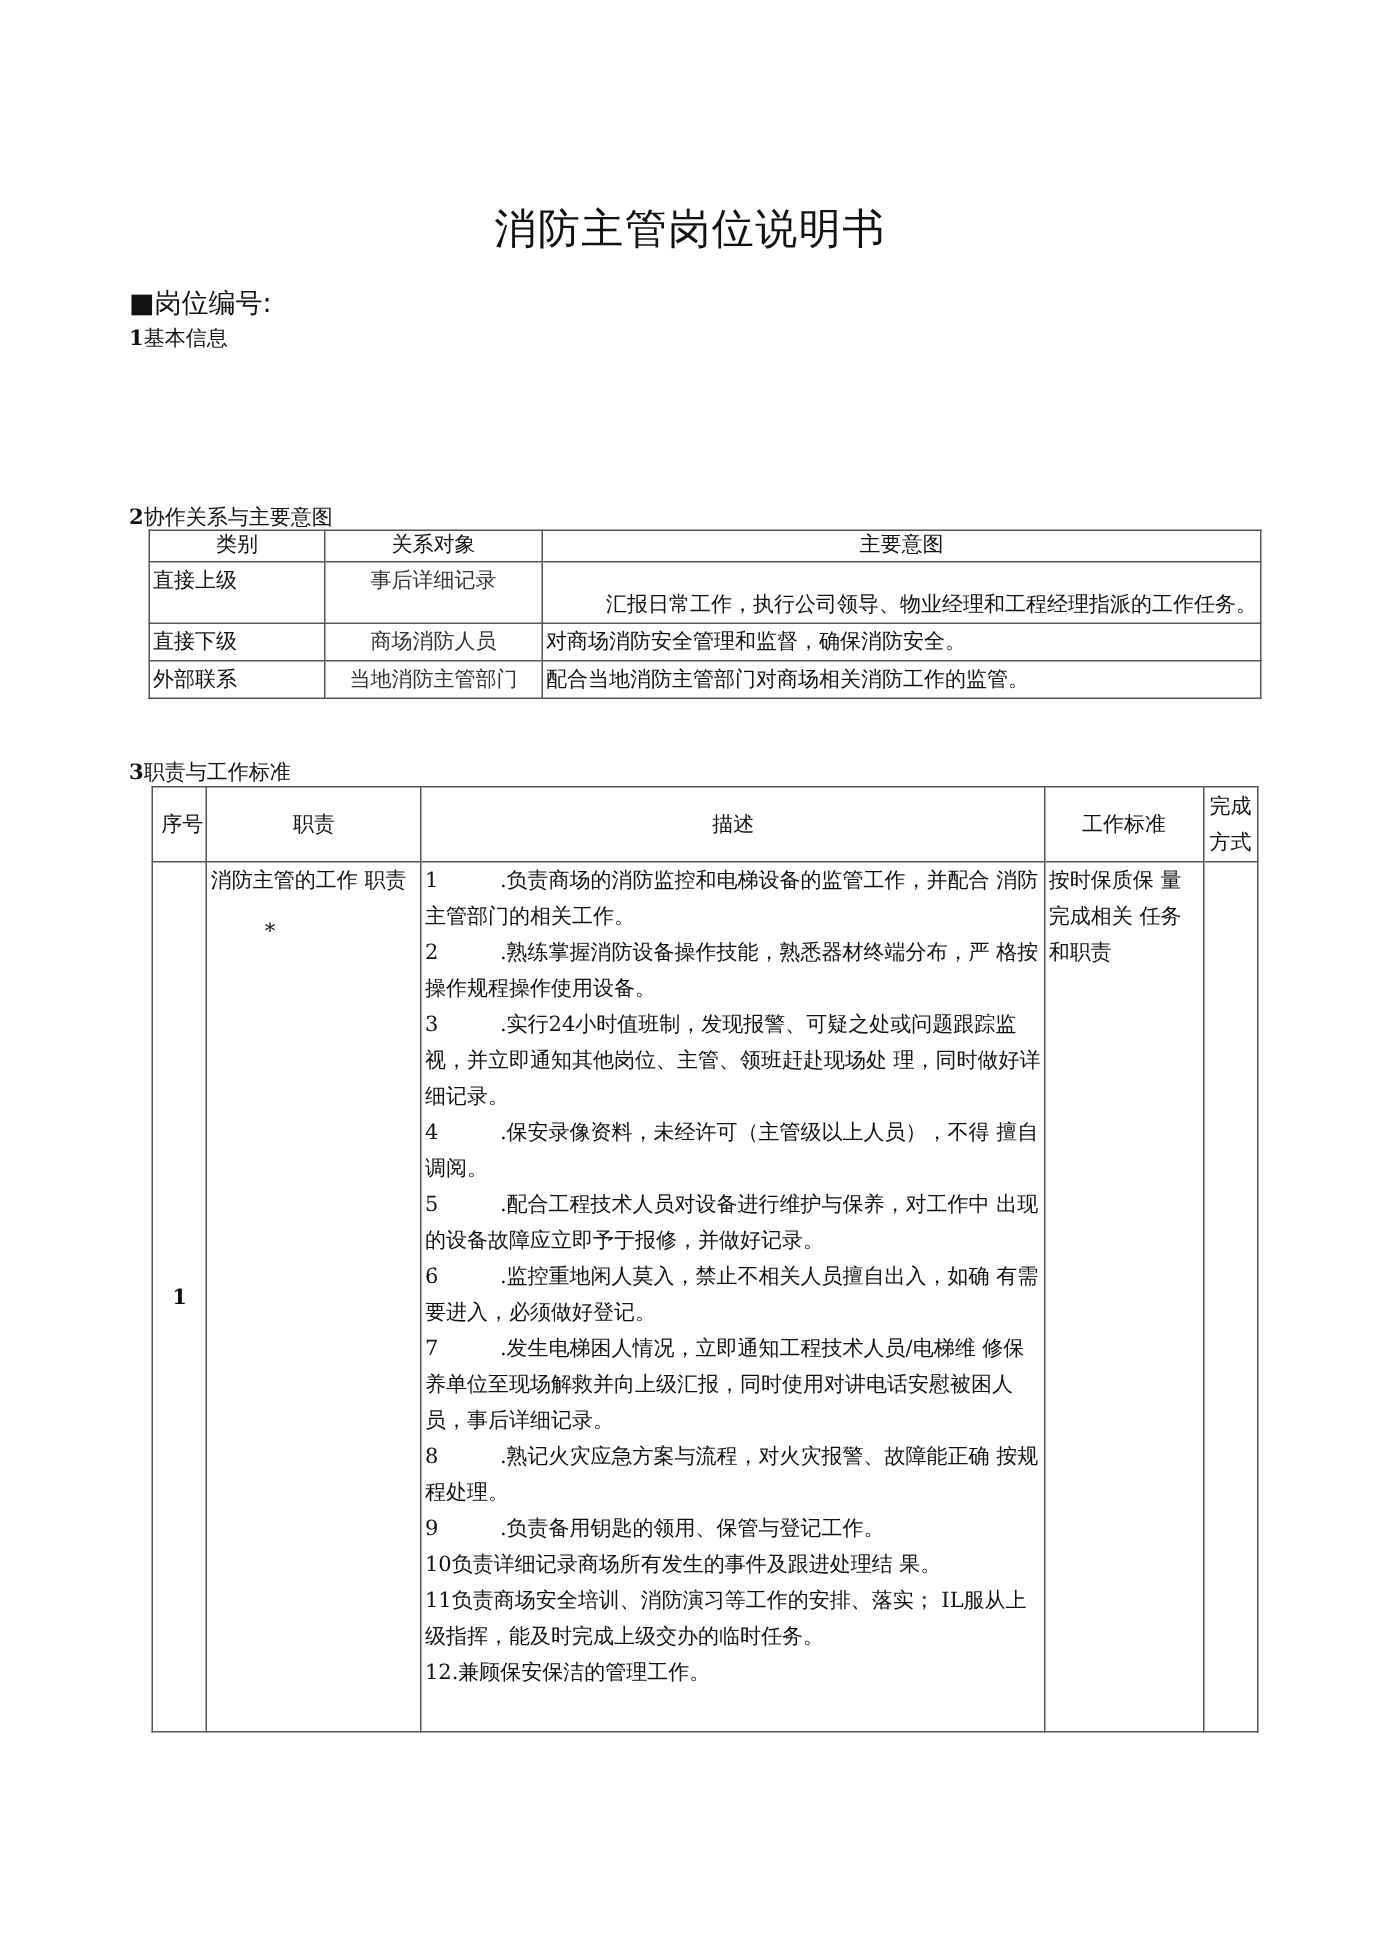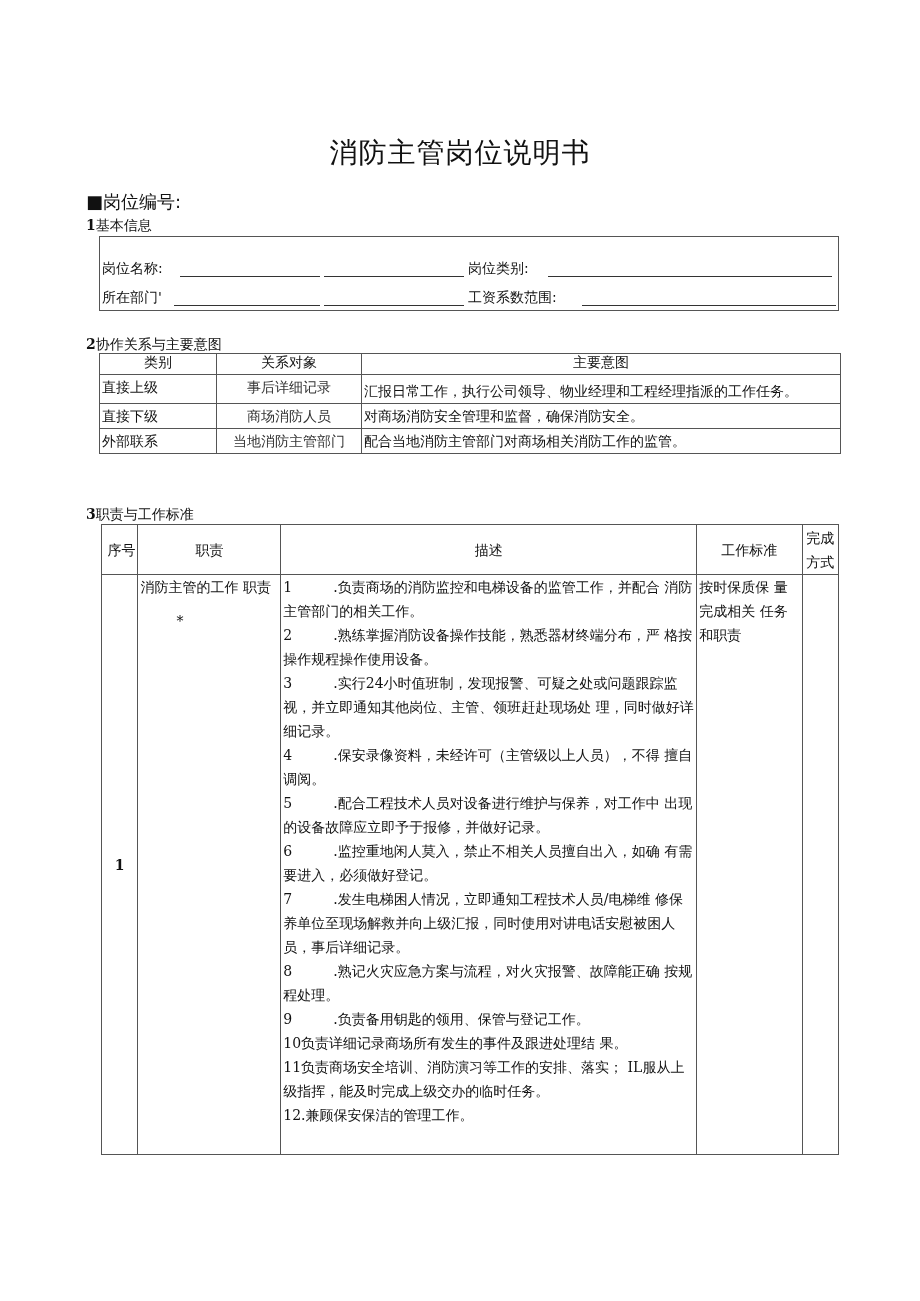--- a/index.html
+++ b/index.html
@@ -38,50 +38,34 @@
 <body>
 
 <div class="page">
 
   <div class="title">消防主管岗位说明书</div>
 
   <div class="label-line" style="top:190px;">■岗位编号:</div>
 
   <div class="sec-head" style="top:217px;"><b>1</b><span>基本信息</span></div>
 
-  <div class="box1">
-    <div class="row1">
-      <span class="fld" style="left:0;">岗位名称:</span>
-      <span class="uline" style="left:78px; width:140px;"></span>
-      <span class="uline" style="left:222px; width:140px;"></span>
-      <span class="fld" style="left:366px;">岗位类别:</span>
-      <span class="uline" style="left:446px; width:284px;"></span>
-    </div>
-    <div class="row2">
-      <span class="fld" style="left:0;">所在部门'</span>
-      <span class="uline" style="left:72px; width:146px;"></span>
-      <span class="uline" style="left:222px; width:140px;"></span>
-      <span class="fld" style="left:366px;">工资系数范围:</span>
-      <span class="uline" style="left:480px; width:254px;"></span>
-    </div>
-  </div>
 
   <div class="sec-head" style="top:336px;"><b>2</b><span>协作关系与主要意图</span></div>
 
   <table class="t2">
     <tbody>
         <tr>
       <th class="h c1">类别</th>
       <th class="h c2" style="color:#111;">关系对象</th>
       <th class="h">主要意图</th>
     </tr>
     <tr>
       <td class="c1">直接上级</td>
       <td class="c2">事后详细记录</td>
-      <td style="padding-top:4px;">汇报日常工作，执行公司领导、物业经理和工程经理指派的工作任务。</td>
+      <td style="padding-top:16px;text-align:right;">汇报日常工作，执行公司领导、物业经理和工程经理指派的工作任务。</td>
     </tr>
     <tr>
       <td class="c1">直接下级</td>
       <td class="c2">商场消防人员</td>
       <td>对商场消防安全管理和监督，确保消防安全。</td>
     </tr>
     <tr>
       <td class="c1">外部联系</td>
       <td class="c2">当地消防主管部门</td>
       <td>配合当地消防主管部门对商场相关消防工作的监管。</td>

